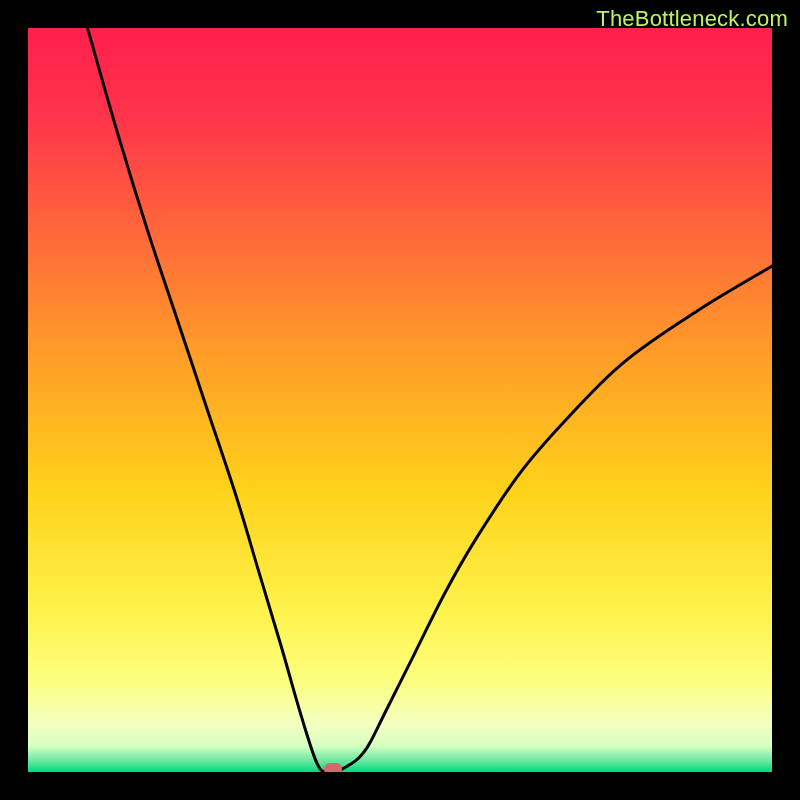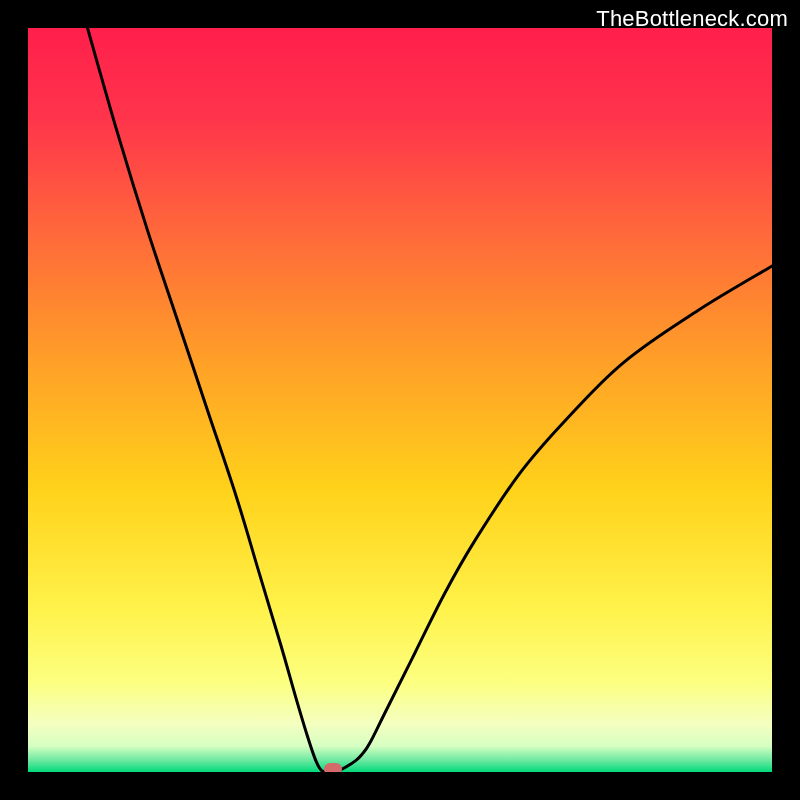--- a/index.html
+++ b/index.html
@@ -46,21 +46,21 @@
     width: 18px;
     height: 12px;
     border-radius: 6px;
     background: #d46a6a;
     transform: translate(-50%, -50%);
   }
   .watermark {
     position: absolute;
     top: 6px;
     right: 12px;
-    color: #ffffff;
+    color: #bef264;
     font-size: 22px;
     font-weight: 500;
     letter-spacing: 0.2px;
   }
 </style>
 </head>
 <body>
 
 <div class="watermark">TheBottleneck.com</div>
 

